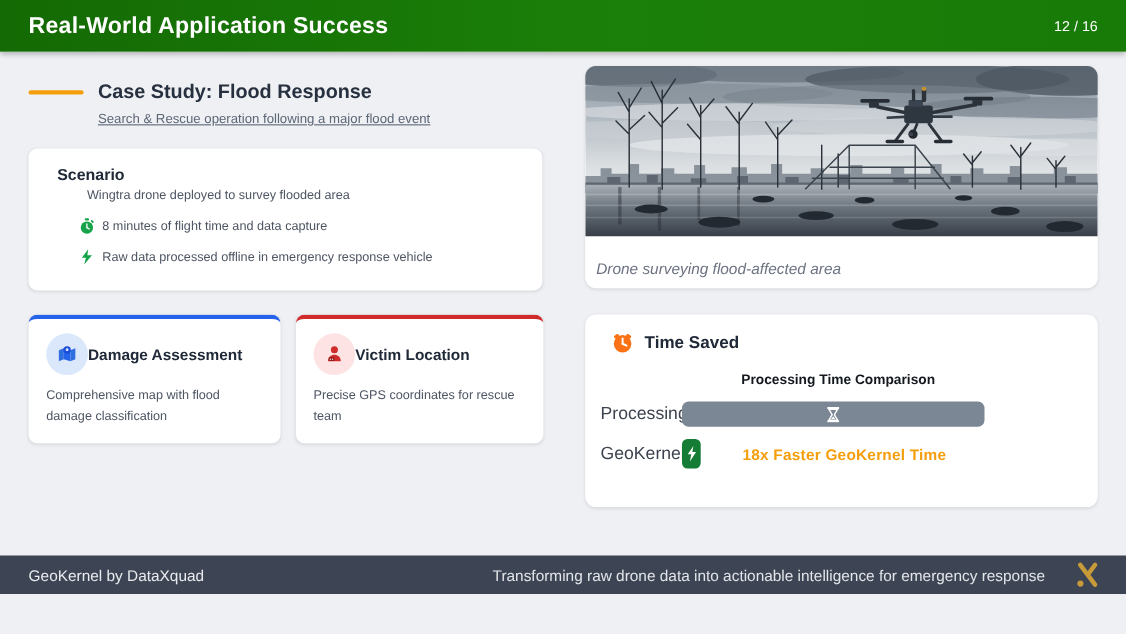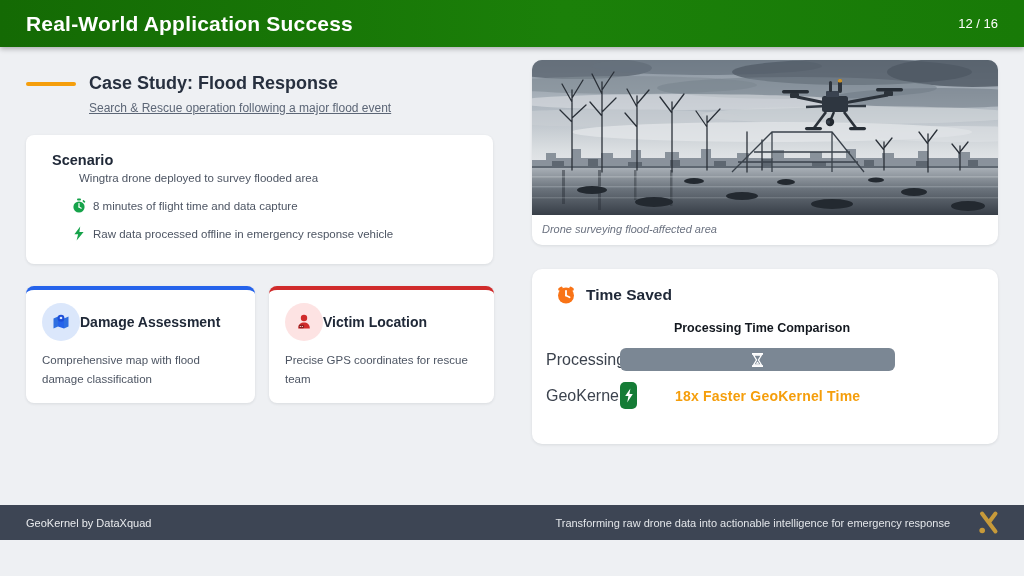--- a/index.html
+++ b/index.html
@@ -53,39 +53,39 @@
   .outcome-head { display:flex; align-items:center; }
   .icon-circle { width:38px; height:38px; border-radius:50%; display:flex; align-items:center; justify-content:center; flex:0 0 auto; }
   .icon-circle.blue { background:#dbe7fb; }
   .icon-circle.red  { background:#fde3e3; }
   .outcome-title { font-size:14px; font-weight:bold; color:#202938; }
   .outcome-desc { font-size:11.5px; color:#4d5563; line-height:1.65; margin-top:10px; }
 
   
   .photo-card { border-radius:10px; overflow:hidden; margin-bottom:24px; background:#fff; box-shadow:0 1px 3px rgba(25,35,50,.10); }
   .photo-card svg.photo { display:block; width:466px; height:155px; }
-  .photo-caption { font-style:italic; font-size:11px; color:#6b7280; padding:8px 12px 10px 10px; }
+  .photo-caption { font-style:italic; font-size:14px; color:#6b7280; padding:21px 12px 10px 10px; }
 
   .time-card { border-radius:10px; padding:16px 20px 24px 14px; }
   .time-head { display:flex; align-items:center; gap:10px; margin-left:10px; }
   .time-head h3 { font-size:15.5px; font-weight:bold; color:#202938; }
   .comp-title { text-align:center; font-size:12.5px; font-weight:bold; color:#13181f; margin:16px 0 13px 0; }
   .comp-row { display:grid; grid-template-columns:74px auto; align-items:center; margin-bottom:11px; }
   .comp-label { font-size:16px; color:#3c434e; }
   .slow-bar { width:275px; height:23px; background:#7b8794; border-radius:6px; display:flex; align-items:center; justify-content:center; }
   .fast-cell { display:flex; align-items:center; }
   .bolt-chip { width:17px; height:27px; border-radius:5px; background:#157c36; display:flex; align-items:center; justify-content:center; flex:0 0 auto; }
   .speedup { font-size:14px; font-weight:bold; color:#f59e0b; margin-left:38px; letter-spacing:.2px; }
 
   
   .slide-footer {
     position:absolute; left:0; bottom:0; width:1024px; height:35px;
     background:#3d4554; color:#e9ebee;
     display:flex; align-items:center; padding:0 24px 0 26px;
-    font-size:11px;
+    font-size:14px;
   }
   .footer-tagline { margin-left:auto; color:#e2e5e9; }
   .footer-logo { margin-left:26px; display:flex; align-items:center; }
 </style>
 </head>
 <body>
 
 <div class="slide">
 
   <div class="slide-header">

